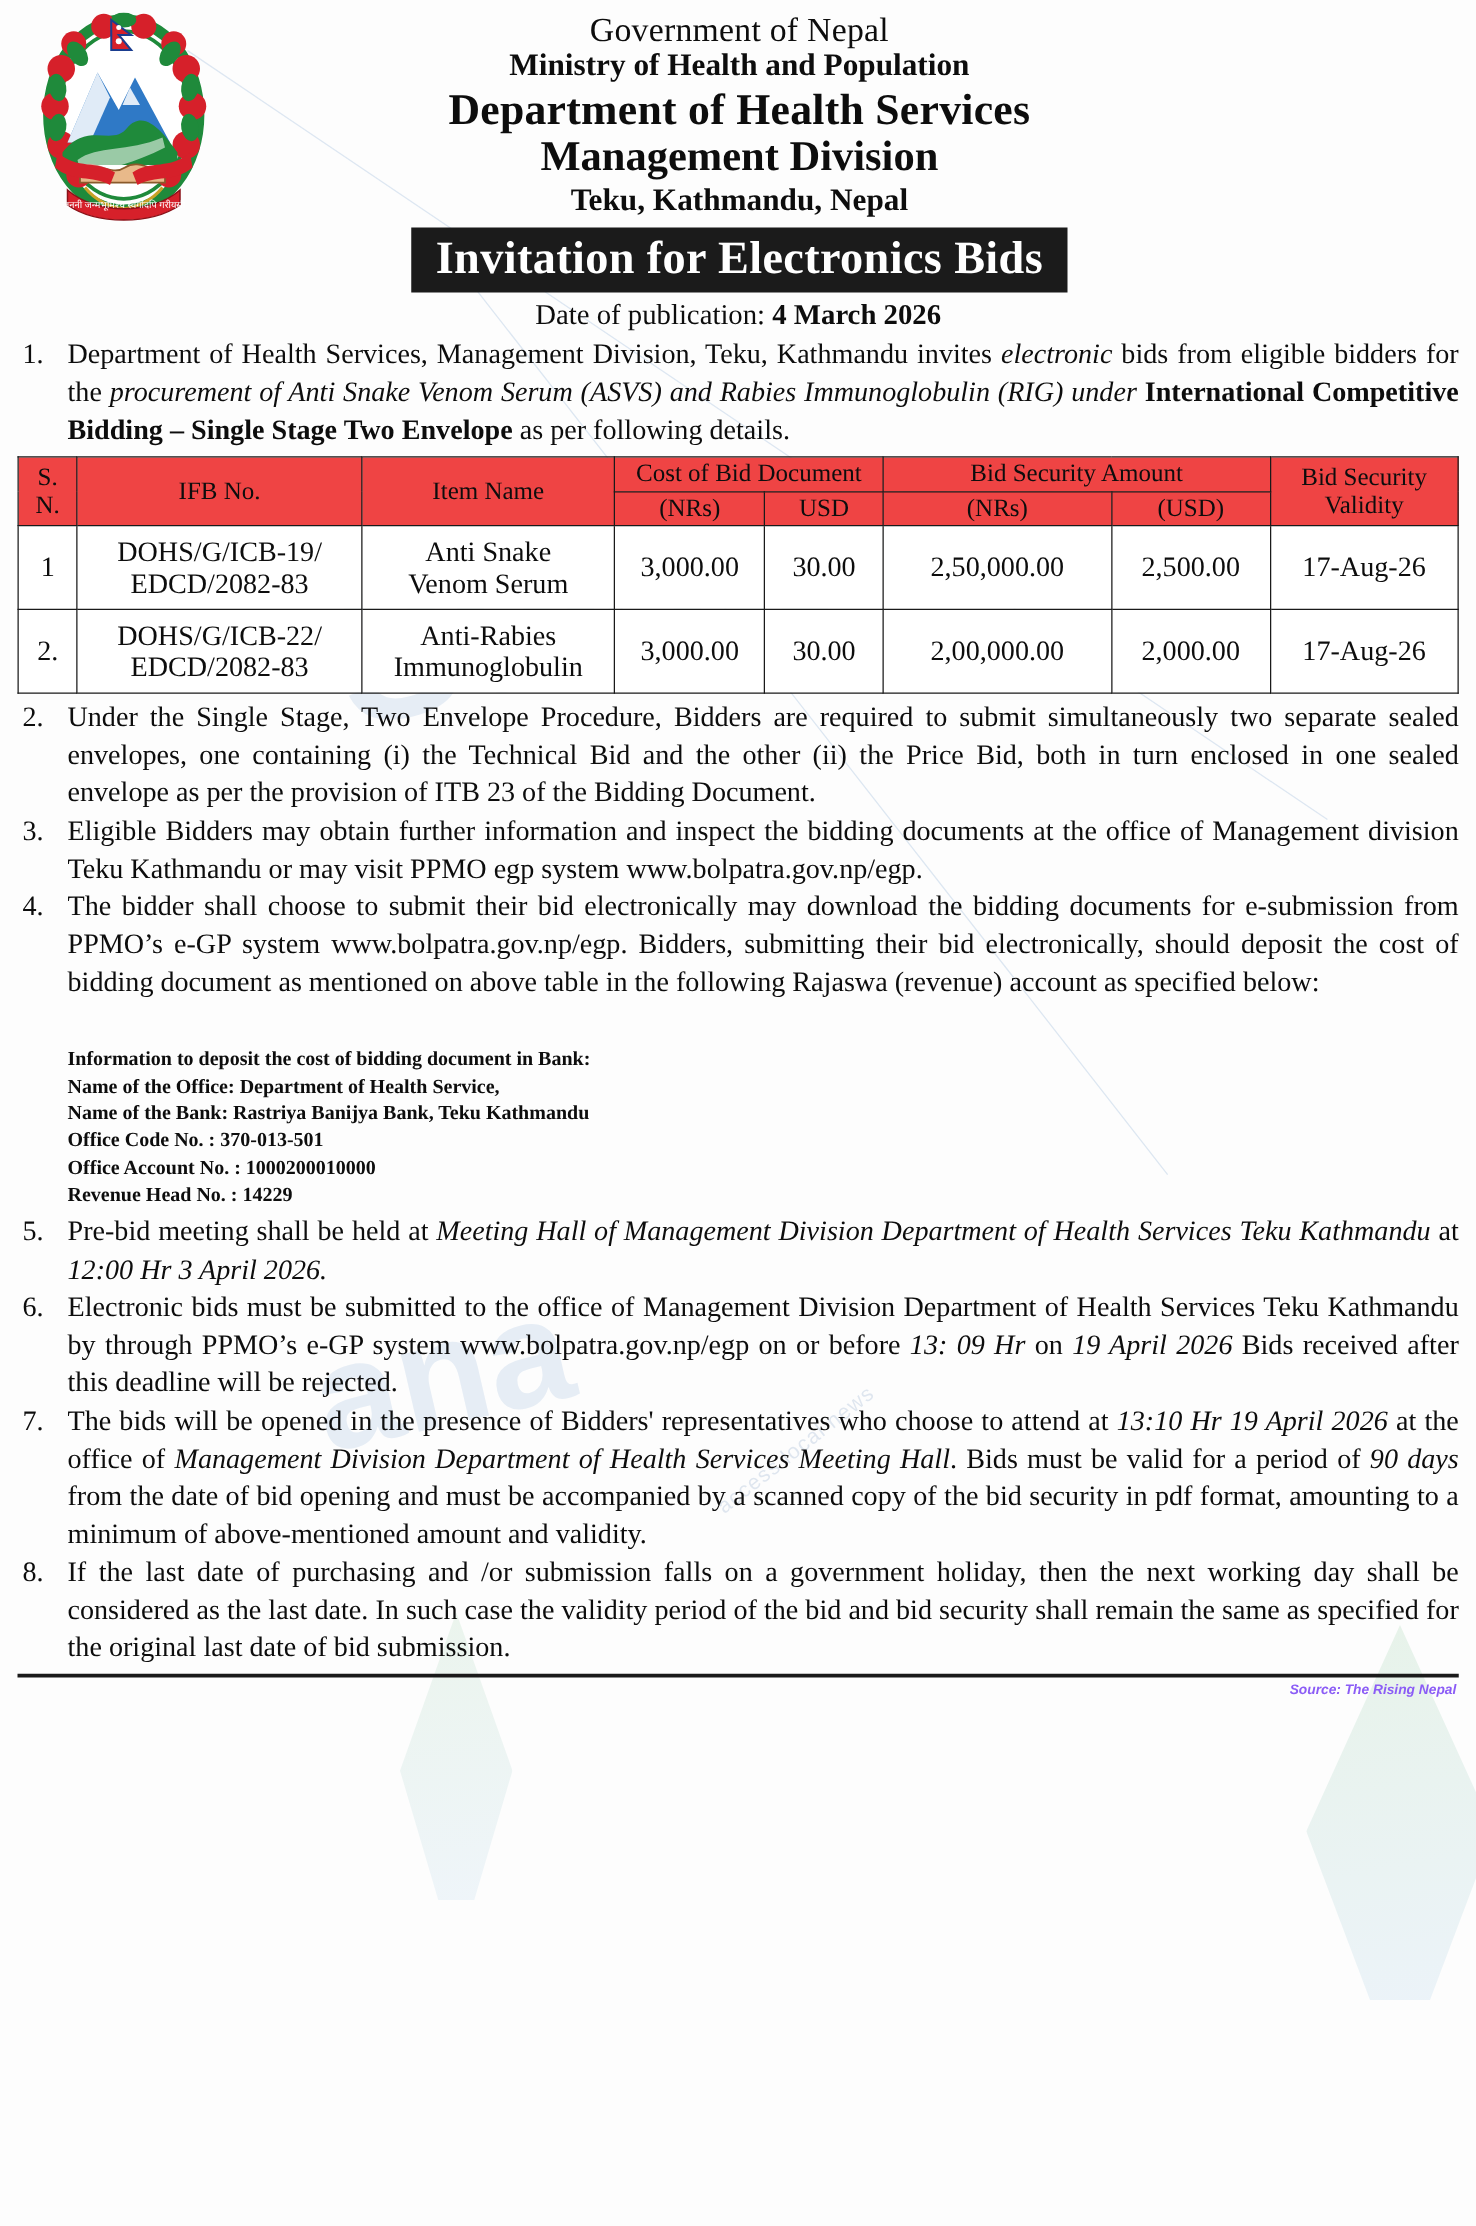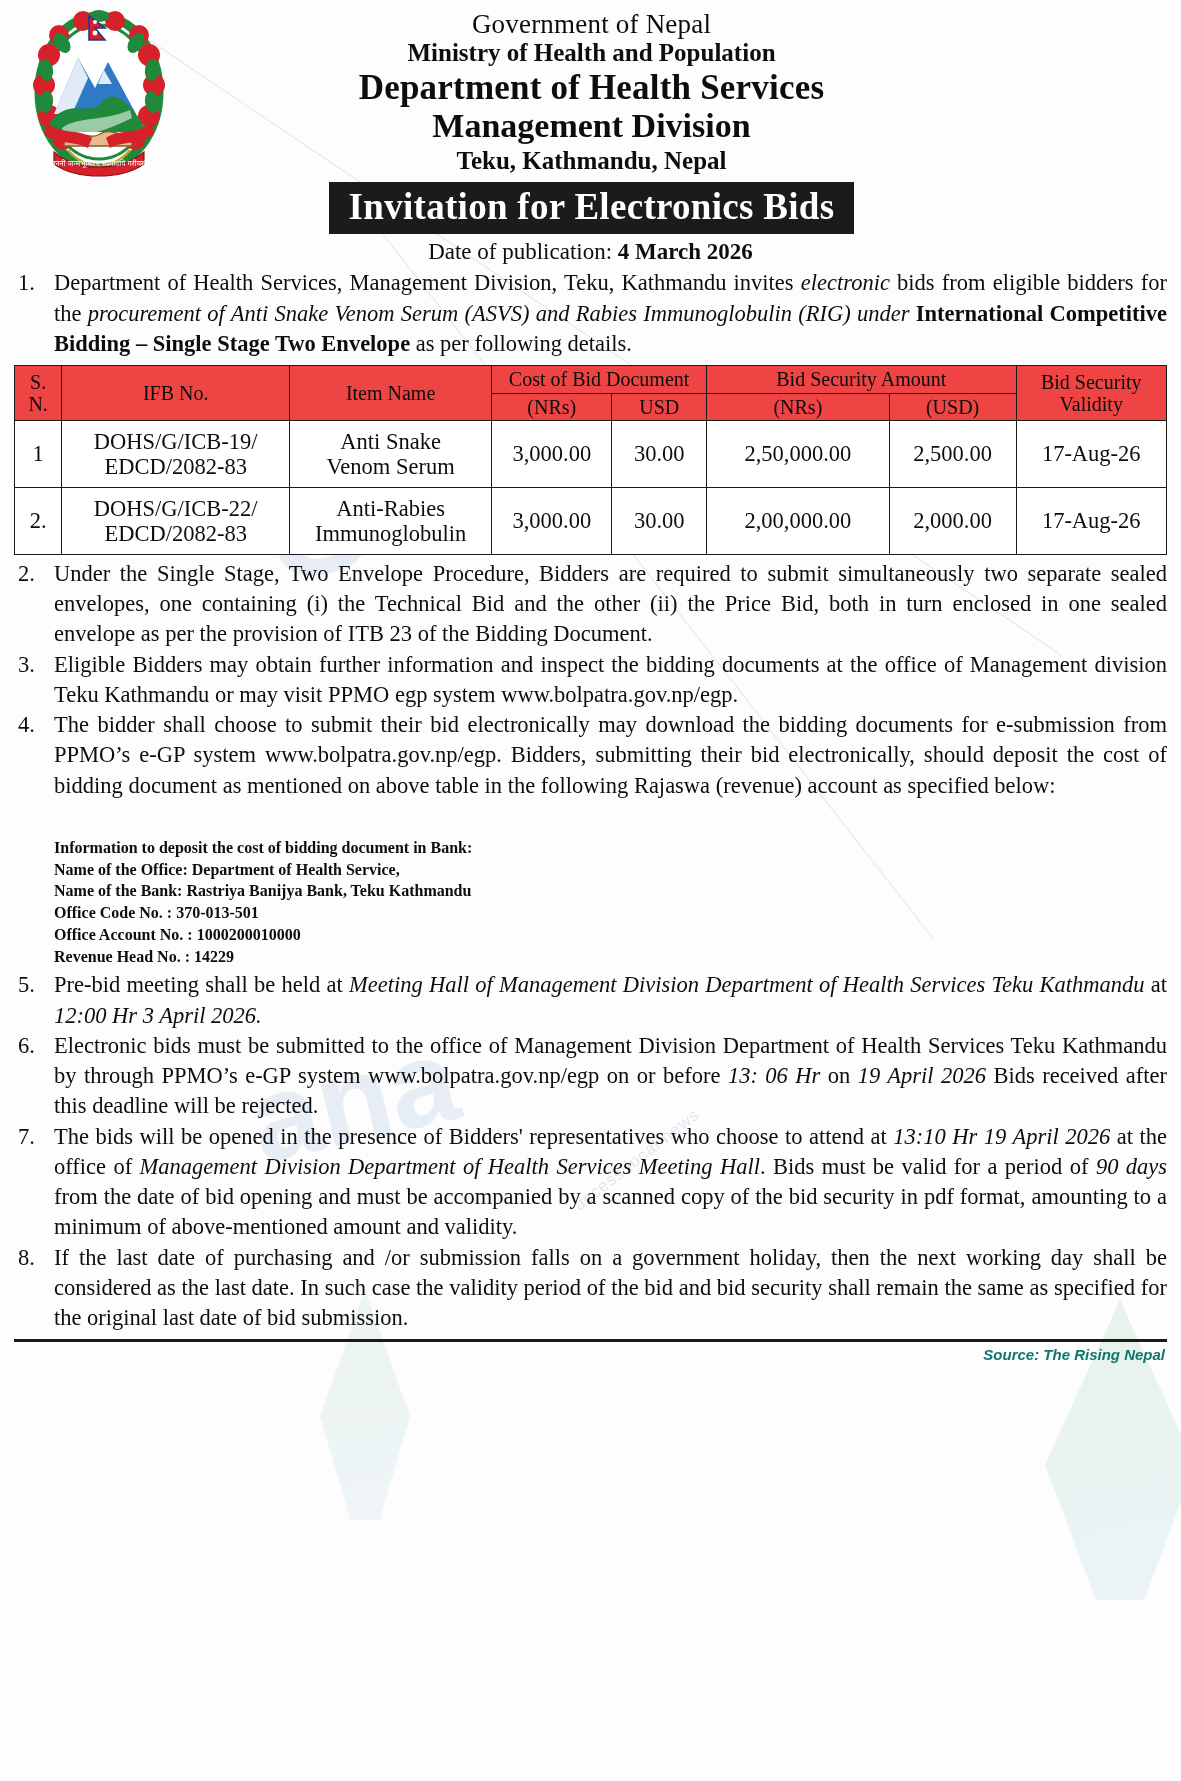--- a/index.html
+++ b/index.html
@@ -202,24 +202,24 @@
   .bankblock div { white-space: nowrap; }
 
   
   .footer-rule {
     border-top: 3px solid #1a1a1a;
     margin-top: 6px;
   }
   .source {
     text-align: right;
     font-family: "Liberation Sans", sans-serif;
-    font-size: 15px;
+    font-size: 11px;
     font-style: italic;
     font-weight: bold;
-    color: #0f766e;
+    color: #8b5cf6;
     padding: 4px 2px 0 0;
   }
 </style>
 </head>
 <body>
 
 <div id="page">
 
   <div class="wm" style="left:260px; top:375px;">
     <div class="wm-text">Suchana</div>
@@ -415,21 +415,21 @@
 
     <ol class="items">
 
       <li class="item">
         <span class="num">5.</span>
         <span>Pre-bid meeting shall be held at </span><span class="bi">Meeting Hall of Management Division Department of Health Services Teku Kathmandu</span><span> at </span><span class="bi">12:00 Hr 3 April 2026.</span>
       </li>
 
       <li class="item">
         <span class="num">6.</span>
-        <span>Electronic bids must be submitted to the office of Management Division Department of Health Services Teku Kathmandu by through PPMO’s e-GP system www.bolpatra.gov.np/egp on or before </span><span class="bi">13: 06 Hr</span><span> on </span><span class="bi">19 April 2026</span><span> Bids received after this deadline will be rejected.</span>
+        <span>Electronic bids must be submitted to the office of Management Division Department of Health Services Teku Kathmandu by through PPMO’s e-GP system www.bolpatra.gov.np/egp on or before </span><span class="bi">13: 09 Hr</span><span> on </span><span class="bi">19 April 2026</span><span> Bids received after this deadline will be rejected.</span>
       </li>
 
       <li class="item">
         <span class="num">7.</span>
         <span>The bids will be opened in the presence of Bidders' representatives who choose to attend at </span><span class="bi">13:10 Hr 19 April 2026</span><span> at the office of </span><span class="bi">Management Division Department of Health Services Meeting Hall</span><span>. Bids must be valid for a period of </span><span class="bi">90 days</span><span> from the date of bid opening and must be accompanied by a scanned copy of the bid security in pdf format, amounting to a minimum of above-mentioned amount and validity.</span>
       </li>
 
       <li class="item">
         <span class="num">8.</span>
         <span>If the last date of purchasing and /or submission falls on a government holiday, then the next working day shall be considered as the last date. In such case the validity period of the bid and bid security shall remain the same as specified for the original last date of bid submission.</span>

